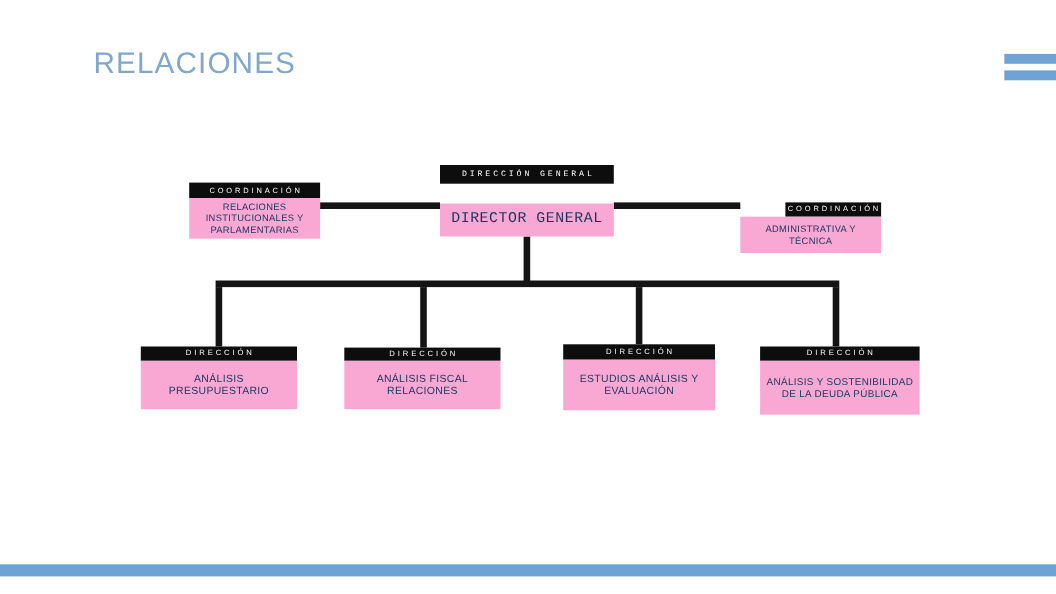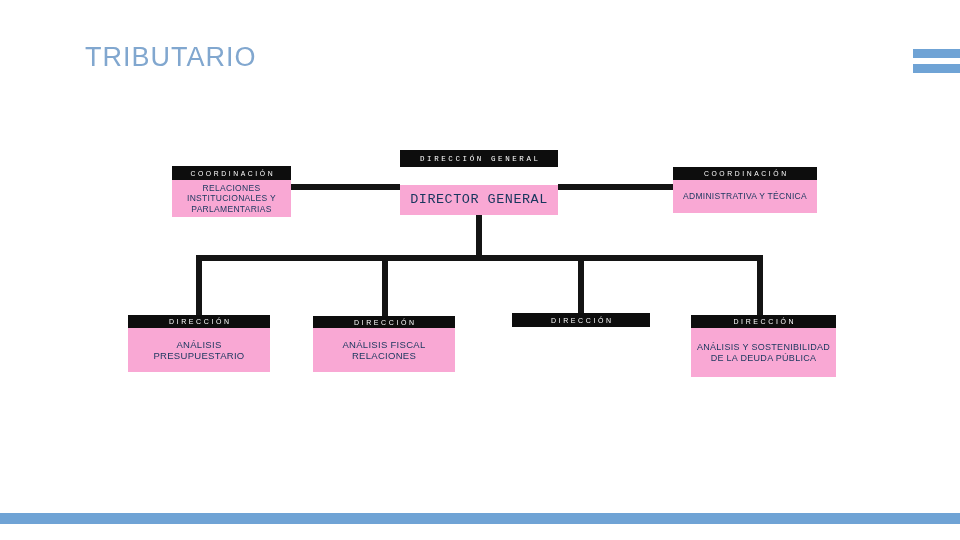--- a/index.html
+++ b/index.html
@@ -45,21 +45,21 @@
   }
 
   .node-director { left:400px; top:150px; width:158px; height:65px;font-family:Liberation Mono, monospace; }
   .node-director .node-header { height:17px; font-size:7.5px; }
   .node-director .node-body   { font-size:13.5px; letter-spacing:0.5px;margin-top:18px; }
 
   .node-coord-left { left:172px; top:166px; width:119px; height:51px; }
   .node-coord-left .node-header { height:14px; font-size:6.8px; }
   .node-coord-left .node-body   { font-size:8.5px; }
 
-  .node-coord-right { left:673px; top:167px; width:144px; height:46px; }
+  .node-coord-right { left:673px; top:184px; width:128px; height:46px;align-items:flex-end; }
   .node-coord-right .node-header { height:13px; font-size:6.8px; }
   .node-coord-right .node-body   { font-size:8.5px; }
 
   .node-dir-1 { left:128px; top:315px; width:142px; height:57px; }
   .node-dir-1 .node-header { height:13px; }
   .node-dir-1 .node-body   { font-size:9.5px; }
 
   .node-dir-2 { left:313px; top:316px; width:142px; height:56px; }
   .node-dir-2 .node-header { height:12px; }
   .node-dir-2 .node-body   { font-size:9.5px; }
@@ -70,21 +70,21 @@
 
   .node-dir-4 { left:691px; top:315px; width:145px; height:62px; }
   .node-dir-4 .node-header { height:13px; }
   .node-dir-4 .node-body   { font-size:9px; }
 </style>
 </head>
 <body>
 
 <div class="slide">
 
-  <div class="title">TRIBUTARIO</div>
+  <div class="title">RELACIONES</div>
 
   <div class="deco-bar bar-top-1"></div>
   <div class="deco-bar bar-top-2"></div>
   <div class="deco-bar bar-bottom"></div>
 
   <div>
 
     <div class="connector conn-left-h"></div>
     <div class="connector conn-right-h"></div>
     <div class="connector conn-root-v"></div>
@@ -114,20 +114,21 @@
       <div class="node-body">ANÁLISIS PRESUPUESTARIO</div>
     </div>
 
     <div class="node node-dir-2">
       <div class="node-header">DIRECCIÓN</div>
       <div class="node-body">ANÁLISIS FISCAL RELACIONES</div>
     </div>
 
     <div class="node node-dir-3">
       <div class="node-header">DIRECCIÓN</div>
+      <div class="node-body">ESTUDIOS ANÁLISIS Y EVALUACIÓN</div>
     </div>
 
     <div class="node node-dir-4">
       <div class="node-header">DIRECCIÓN</div>
       <div class="node-body">ANÁLISIS Y SOSTENIBILIDAD DE LA DEUDA PÚBLICA</div>
     </div>
 
   </div>
 </div>
 

